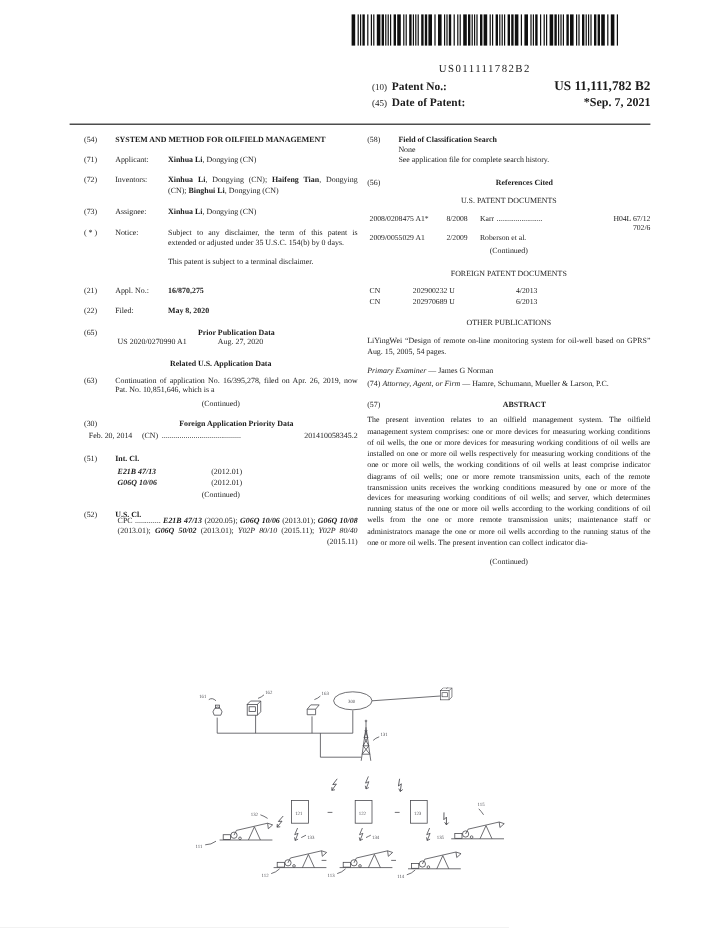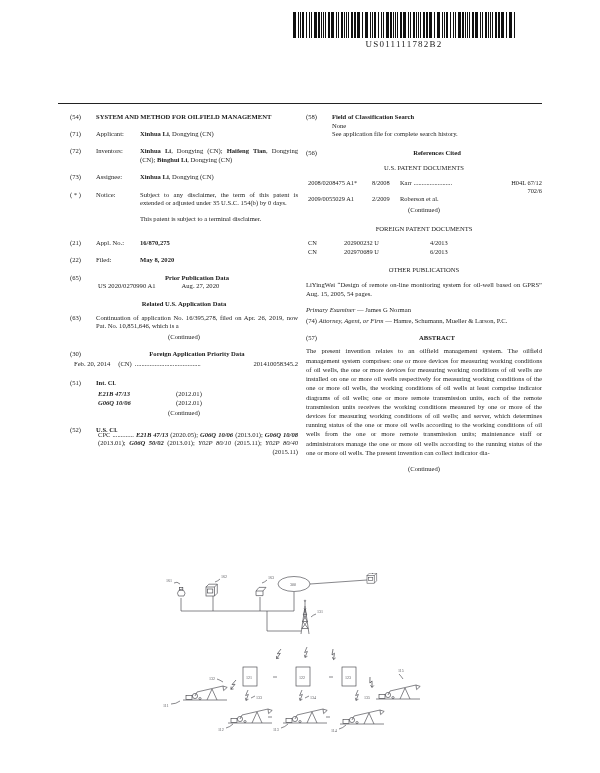--- a/index.html
+++ b/index.html
@@ -2,21 +2,21 @@
 <html><head>
 <meta charset="utf-8">
 <style>
   html,body{margin:0;padding:0;background:#e8e8e8;}
   .page{position:relative;width:600px;height:773px;background:#ffffff;margin:0 auto;
         font-family:"Liberation Serif","DejaVu Serif",serif;color:#1c1c1c;overflow:hidden;}
   
   .barcode-wrap{position:absolute;left:288px;top:12px;width:232px;text-align:center;}
   .bars{display:flex;height:26px;justify-content:center;}
   .bars div{background:#101010;height:26px;}
-  .barcode-text{font-size:9px;letter-spacing:1.2px;margin-top:1px;}
+  .barcode-text{font-size:9px;letter-spacing:1.2px;margin-top:14px;}
   
   .hdr-left{position:absolute;left:70px;top:62px;}
   .kindnum{font-size:7.5px;vertical-align:6px;}
   .main-title{font-size:17px;font-weight:bold;letter-spacing:.3px;}
   .authors{font-size:9.5px;font-weight:bold;margin-left:24px;margin-top:2px;}
   .hdr-right{position:absolute;left:310px;top:66px;width:232px;}
   .hr-row{display:flex;align-items:baseline;margin-bottom:2px;}
   .hr-row .kindnum{margin-right:4px;}
   .hr-lab{font-size:9.5px;font-weight:bold;}
   .hr-val{font-size:11px;font-weight:bold;margin-left:auto;}
@@ -138,20 +138,30 @@
         <div style="width: 2px; margin-right: 1px;"></div>
         <div style="width: 3px; margin-right: 2px;"></div>
         <div style="width: 1px; margin-right: 2px;"></div>
         <div style="width: 3px; margin-right: 2px;"></div>
         <div style="width: 1px; margin-right: 1px;"></div>
       </div>
     <div class="barcode-text">US011111782B2</div>
   </div>
 
   <div class="hdr-right">
+    <div class="hr-row">
+      <span class="kindnum">(10)</span>
+      <span class="hr-lab">Patent No.:</span>
+      <span class="hr-val">US 11,111,782 B2</span>
+    </div>
+    <div class="hr-row">
+      <span class="kindnum">(45)</span>
+      <span class="hr-lab">Date of Patent:</span>
+      <span class="hr-val" style="font-size:10px">*Sep. 7, 2021</span>
+    </div>
   </div>
   <div class="hrule"></div>
 
   <div class="col left">
     <div class="row">
       <span class="num">(54)</span>
       <div class="val bold">SYSTEM AND METHOD FOR OILFIELD MANAGEMENT</div>
     </div>
 
     <div class="row">

